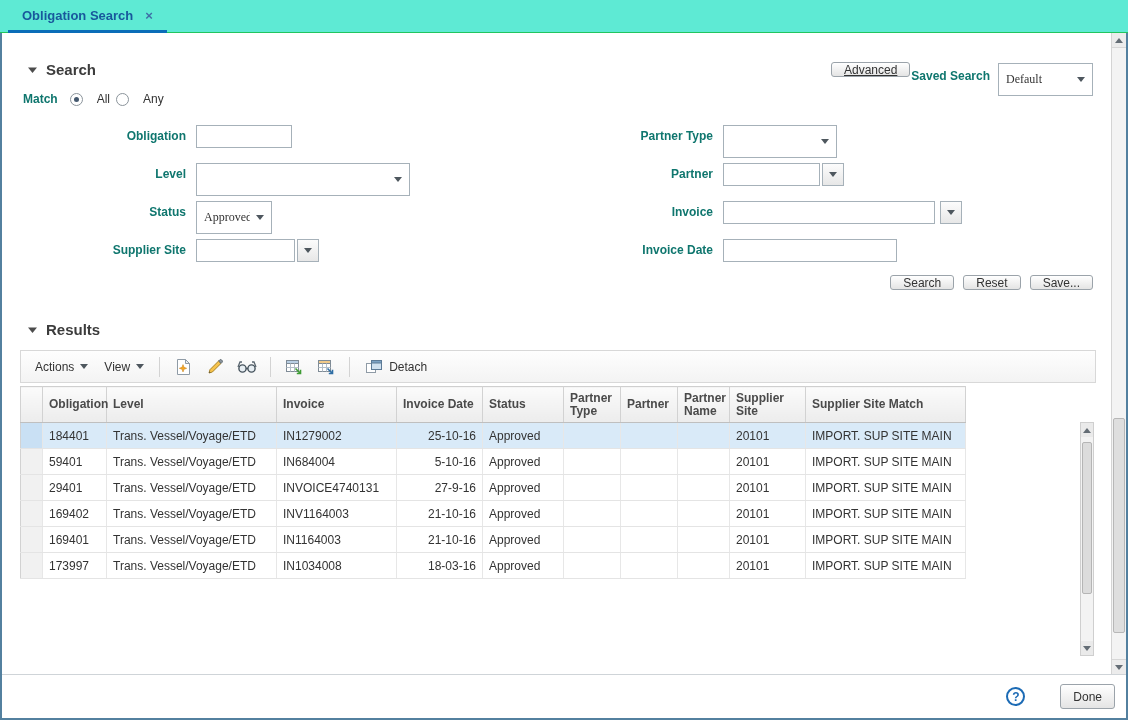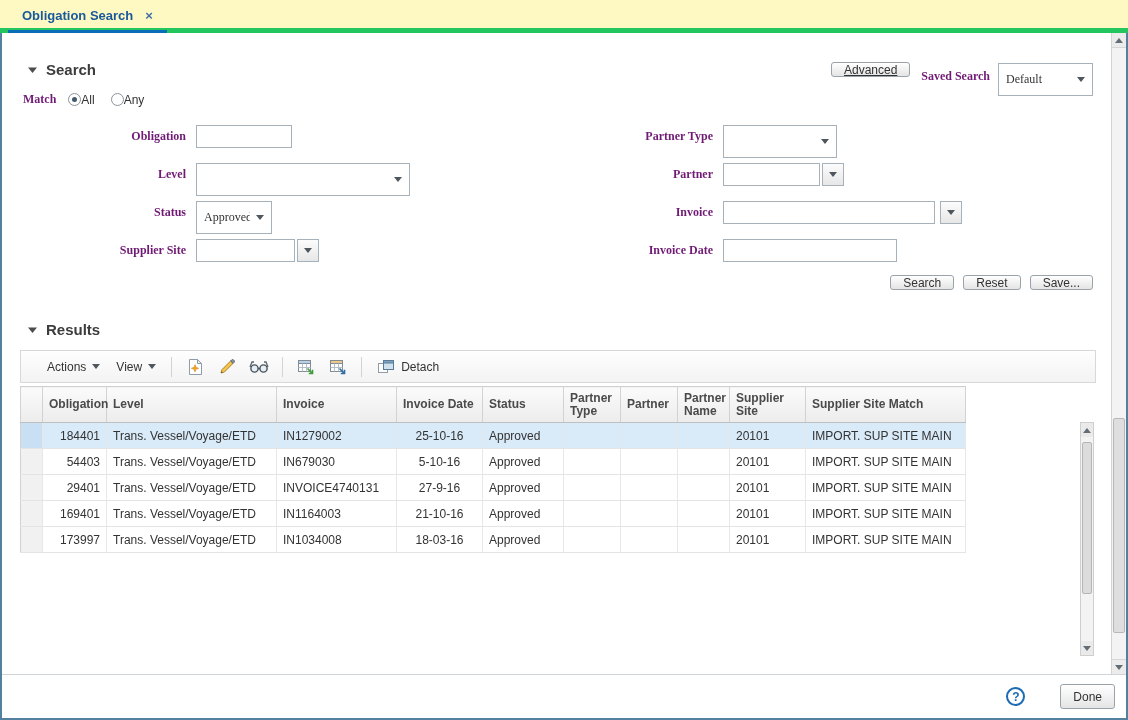--- a/index.html
+++ b/index.html
@@ -4,79 +4,79 @@
 <style>
   * { margin:0; padding:0; box-sizing:border-box; }
   html,body { width:1128px; height:720px; overflow:hidden; }
   body {
     position:relative;
     font-family:"Liberation Sans","DejaVu Sans",sans-serif;
     font-size:12px; color:#333; background:#fff;
   }
 
   
-  .tabbar { position:absolute; top:0; left:0; right:0; height:33px; background:#fef9c3; border-bottom:5px solid #22c55e; }
+  .tabbar { position:absolute; top:0; left:0; right:0; height:33px; background:#5eead4; border-bottom:1px solid #22c55e; }
   .tab { position:absolute; left:8px; top:0; height:33px; padding:0 14px; display:flex; align-items:center; gap:12px; border-bottom:3px solid #0b6db8; }
   .tab-label { color:#18589c; font-weight:700; font-size:13px; }
   .tab-close { color:#3f6ea6; font-weight:700; font-size:13px; cursor:default; }
 
   
   .frame { position:absolute; top:33px; left:0; right:0; bottom:0; border:2px solid #53809f; border-top:none; background:#fff; }
   .content { position:absolute; top:0; left:0; right:0; bottom:44px; overflow:hidden; }
 
   
   .section-hdr { position:absolute; display:flex; align-items:center; gap:9px; }
   .section-title { font-size:15px; font-weight:700; color:#3c3c3c; }
   .disc-tri { display:block; }
 
   
-  .lbl { font-weight:700; color:#701a75;font-family:Liberation Serif, serif; }
+  .lbl { font-weight:700; color:#0f766e; }
   #search-hdr { top:28px; left:26px; }
   .adv-btn { position:absolute; top:29px; left:829px; height:24px; }
   .adv-btn span { text-decoration:underline; }
   .saved-label { position:absolute; top:36px; left:860px; width:128px; text-align:right; }
   .saved-select { position:absolute; top:30px; left:996px; width:95px; height:23px; }
 
   .match-row { position:absolute; top:59px; left:21px; display:flex; align-items:center; }
   .match-row .lbl { margin-right:12px; }
-  .radio-opt { display:flex; align-items:center; gap:0; margin-right:16px; }
+  .radio-opt { display:flex; align-items:center; gap:14px; margin-right:6px; }
   .radio { width:13px; height:13px; border:1px solid #8b949b; border-radius:50%; background:#fff; position:relative; }
   .radio.checked::after { content:""; position:absolute; left:3px; top:3px; width:5px; height:5px; border-radius:50%; background:#44586e; }
 
   .lbl-l { position:absolute; left:20px; width:164px; text-align:right; }
   .lbl-r { position:absolute; left:556px; width:155px; text-align:right; }
   .ctl { position:absolute; display:flex; align-items:center; }
 
   .tinput { height:23px; border:1px solid #a6b1b9; background:#fff; font:12px "Liberation Sans",sans-serif; color:#333; padding:0 5px; }
   .select { height:33px; border:1px solid #a6b1b9; background:#fff; display:flex; align-items:center; justify-content:space-between; padding:0 7px;font-family:Liberation Serif, serif; }
   .sel-text { white-space:nowrap; overflow:hidden; }
   .caret-dn { width:0; height:0; border-left:4px solid transparent; border-right:4px solid transparent; border-top:5px solid #4e575e; margin-left:6px; }
   .combo-btn { width:22px; height:23px; margin-left:2px; border:1px solid #a6b1b9; background:linear-gradient(#fcfcfc,#e7e7e7); display:flex; align-items:center; justify-content:center; }
   .cal-wrap { position:relative; }
 
   .btn { height:15px; padding:0 12px; border:1px solid #9ba3aa; border-radius:3px; background:linear-gradient(#ffffff,#e4e4e4); color:#333; font:12px "Liberation Sans",sans-serif; cursor:default; }
   .search-btns { position:absolute; top:242px; right:33px; display:flex; gap:9px; }
 
   
   #results-hdr { top:288px; left:26px; }
-  .toolbar { position:absolute; top:317px; left:18px; width:1076px; height:33px; border:1px solid #d8d8d8; background:linear-gradient(#fefefe,#f3f3f3); display:flex; align-items:center; padding:0 18px; }
+  .toolbar { position:absolute; top:317px; left:18px; width:1076px; height:33px; border:1px solid #d8d8d8; background:linear-gradient(#fefefe,#f3f3f3); display:flex; align-items:center; padding:0 6px; }
   .menu-btn { display:flex; align-items:center; gap:6px; padding:4px 8px; color:#333; }
   .tsep { width:1px; height:20px; background:#d3d3d3; margin:0 7px; }
   .icon-btn { width:28px; height:26px; display:flex; align-items:center; justify-content:center; margin:0 2px; }
 
   .table-wrap { position:absolute; top:353px; left:18px; width:945px; }
   table.grid { border-collapse:collapse; table-layout:fixed; width:945px; background:#fff; }
   table.grid th { background:linear-gradient(#fbfbfb,#ececec); border-top:1px solid #cfcfcf; border-bottom:1px solid #bfbfbf; border-right:1px solid #d2d2d2; font-weight:700; color:#4a4a4a; text-align:left; padding:2px 6px; height:36px; vertical-align:middle; line-height:13px; }
   table.grid th:first-child, table.grid td:first-child { border-left:1px solid #d2d2d2; }
   table.grid td { border-right:1px solid #e7e7e7; border-bottom:1px solid #e4e4e4; padding:0 6px; height:26px; vertical-align:middle; white-space:nowrap; overflow:hidden; color:#333; }
   td.row-selector, th.row-selector { background:#f1f1f1; border-right:1px solid #d8d8d8; }
   tr.selected td { background:#d9eaf8; }
   tr.selected td.row-selector { background:#c9e0f4; }
-  td.c-obligation { text-align:right; padding-right:18px; color:#1f5fa9; }
-  td.c-invdate { text-align:center; padding-right:14px; }
+  td.c-obligation { text-align:left; padding-right:18px; color:#1f5fa9; }
+  td.c-invdate { text-align:right; padding-right:14px; }
 
   
   .sb-tri-up { width:0;height:0;border-left:4px solid transparent;border-right:4px solid transparent;border-bottom:5px solid #646d75; }
   .sb-tri-dn { width:0;height:0;border-left:4px solid transparent;border-right:4px solid transparent;border-top:5px solid #646d75; }
   .v-scroll { position:absolute; top:0; right:0; bottom:0; width:15px; background:#f3f3f3; border-left:1px solid #d4d4d4; }
   .v-scroll .sb-btn { position:absolute; left:0; width:14px; height:15px; display:flex; align-items:center; justify-content:center; background:#ececec; border-bottom:1px solid #d7d7d7; }
   .v-scroll .sb-btn.bot { bottom:0; border-top:1px solid #d7d7d7; border-bottom:none; }
   .v-scroll .thumb { position:absolute; left:1px; width:12px; top:385px; height:215px; background:#dedede; border:1px solid #b7b7b7; border-radius:2px; }
   .t-scroll { position:absolute; top:389px; left:1078px; width:14px; height:234px; background:#f3f3f3; border:1px solid #cfcfcf; }
   .t-scroll .sb-btn { position:absolute; left:0; width:12px; height:14px; display:flex; align-items:center; justify-content:center; background:#eaeaea; }
@@ -301,37 +301,50 @@
         <td class="c-invdate">25-10-16</td>
         <td>Approved</td>
         <td></td>
         <td></td>
         <td></td>
         <td>20101</td>
         <td>IMPORT. SUP SITE MAIN</td>
       </tr>
             <tr>
         <td class="row-selector"></td>
-        <td class="c-obligation">54403</td>
-        <td>Trans. Vessel/Voyage/ETD</td>
-        <td>IN679030</td>
+        <td class="c-obligation">59401</td>
+        <td>Trans. Vessel/Voyage/ETD</td>
+        <td>IN684004</td>
         <td class="c-invdate">5-10-16</td>
         <td>Approved</td>
         <td></td>
         <td></td>
         <td></td>
         <td>20101</td>
         <td>IMPORT. SUP SITE MAIN</td>
       </tr>
             <tr>
         <td class="row-selector"></td>
         <td class="c-obligation">29401</td>
         <td>Trans. Vessel/Voyage/ETD</td>
         <td>INVOICE4740131</td>
         <td class="c-invdate">27-9-16</td>
+        <td>Approved</td>
+        <td></td>
+        <td></td>
+        <td></td>
+        <td>20101</td>
+        <td>IMPORT. SUP SITE MAIN</td>
+      </tr>
+            <tr>
+        <td class="row-selector"></td>
+        <td class="c-obligation">169402</td>
+        <td>Trans. Vessel/Voyage/ETD</td>
+        <td>INV1164003</td>
+        <td class="c-invdate">21-10-16</td>
         <td>Approved</td>
         <td></td>
         <td></td>
         <td></td>
         <td>20101</td>
         <td>IMPORT. SUP SITE MAIN</td>
       </tr>
             <tr>
         <td class="row-selector"></td>
         <td class="c-obligation">169401</td>

